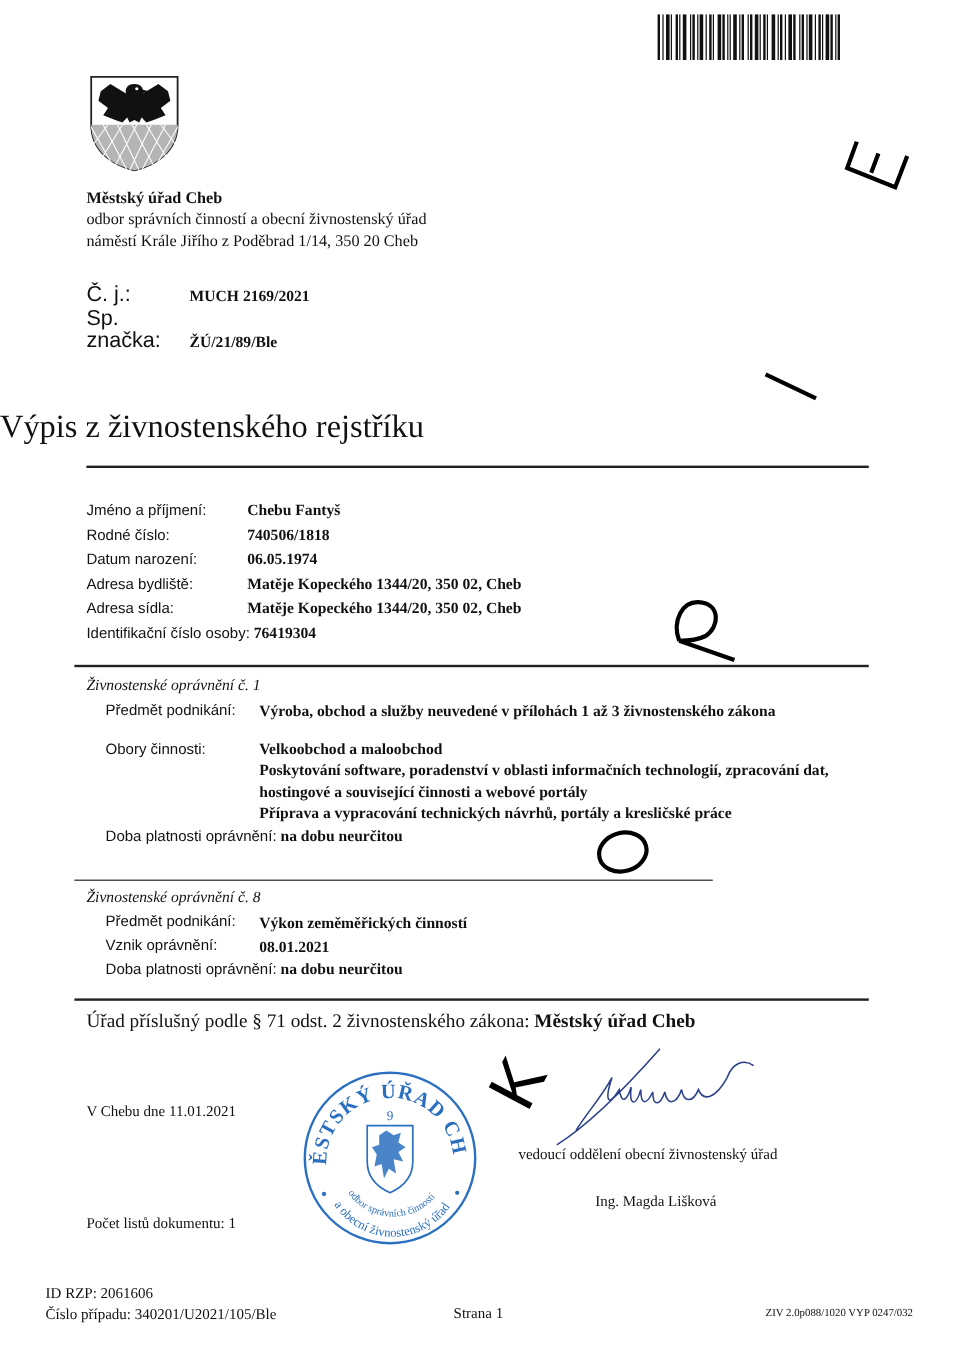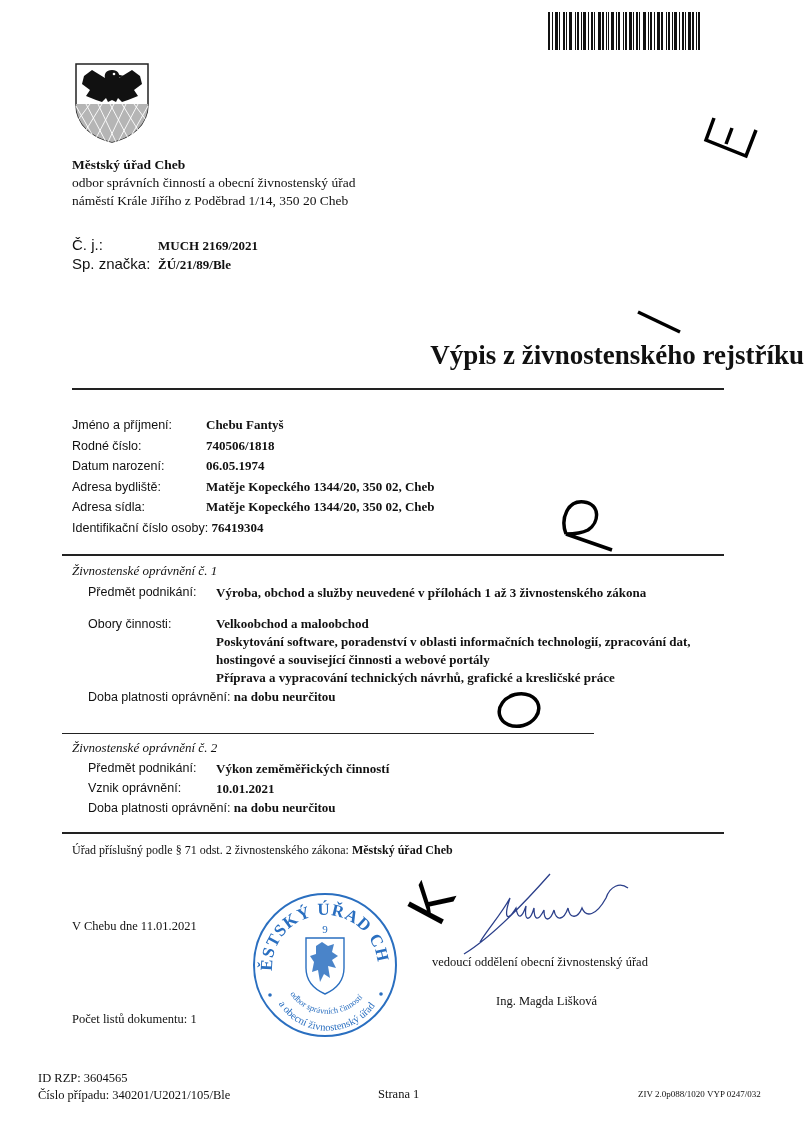--- a/index.html
+++ b/index.html
@@ -6,22 +6,22 @@
   body { width: 804px; height: 1138px; position: relative; overflow: hidden;
          font-family: "Liberation Serif", serif; color: #111; }
   .abs { position: absolute; }
   .sans { font-family: "Liberation Sans", sans-serif; }
   .b { font-weight: bold; }
   .barcode { left: 548px; top: 0px; width: 236px; height: 50px; display: flex; align-items: stretch; padding-top: 12px; box-sizing: border-box; }
   .barcode span { display: inline-block; height: 38px; background: #111; }
   .crest { left: 72px; top: 60px; width: 80px; height: 84px; }
   .office { left: 72px; top: 156px; font-size: 13.5px; line-height: 18px; }
   .ref { left: 72px; top: 236px; font-size: 13px; line-height: 18px; }
-  .ref .lbl { display: inline-block; width: 86px; font-family: "Liberation Sans", sans-serif; font-size: 15px; }
-  .title { left: 0; width: 804px; top: 340px; text-align: right; font-size: 27px; font-weight: bold; }
+  .ref .lbl { display: inline-block; width: 86px; font-family: "Liberation Sans", sans-serif; font-size: 18px; }
+  .title { left: 0; width: 804px; top: 340px; text-align: left; font-size: 27px; font-weight: normal; }
   .hr { background: #222; height: 1.5px; }
   .rows { font-size: 13px; line-height: 20.5px; }
   .rows .lbl { display: inline-block; width: 134px; font-family: "Liberation Sans", sans-serif; font-size: 12.5px; }
   .sect-h { font-style: italic; font-size: 13px; }
   .srows { font-size: 13px; line-height: 19.5px; }
   .srows .lbl { display: inline-block; width: 128px; font-family: "Liberation Sans", sans-serif; font-size: 12.5px; vertical-align: top; }
   .srows .val { display: inline-block; font-weight: bold; vertical-align: top; font-family: Liberation Serif, serif; }
   .hand { font-family: "Liberation Sans", sans-serif; color: #000; font-weight: normal; }
   .stamp { left: 250px; top: 890px; width: 150px; height: 150px; }
   .small { font-size: 12.5px; }
@@ -114,38 +114,38 @@
 <div class="abs hr" style="left:62px; top:554px; width:662px;"></div>
 
 <div class="abs" style="left:72px; top:563px;">
   <div class="sect-h">Živnostenské oprávnění č. 1</div>
   <div class="srows" style="margin-left:16px; margin-top:4px;">
     <div><span class="lbl">Předmět podnikání:</span><span class="val">Výroba, obchod a služby neuvedené v přílohách 1 až 3 živnostenského zákona</span></div>
     <div style="margin-top:12px"><span class="lbl">Obory činnosti:</span><span class="val" style="line-height:18px">
       <div>Velkoobchod a maloobchod</div>
       <div>Poskytování software, poradenství v oblasti informačních technologií, zpracování dat,</div>
       <div>hostingové a související činnosti a webové portály</div>
-      <div>Příprava a vypracování technických návrhů, grafické a kresličské práce</div>
+      <div>Příprava a vypracování technických návrhů, portály a kresličské práce</div>
     </span></div>
     <div><span class="sans" style="font-size:12.5px">Doba platnosti oprávnění:</span> <span class="b">na dobu neurčitou</span></div>
   </div>
 </div>
 <div class="abs hr" style="left:62px; top:733px; width:532px; height:1px;"></div>
 
 <div class="abs" style="left:72px; top:740px;">
-  <div class="sect-h">Živnostenské oprávnění č. 2</div>
+  <div class="sect-h">Živnostenské oprávnění č. 8</div>
   <div class="srows" style="margin-left:16px; margin-top:3px;">
     <div><span class="lbl">Předmět podnikání:</span><span class="val">Výkon zeměměřických činností</span></div>
-    <div><span class="lbl">Vznik oprávnění:</span><span class="val">10.01.2021</span></div>
+    <div><span class="lbl">Vznik oprávnění:</span><span class="val">08.01.2021</span></div>
     <div><span class="sans" style="font-size:12.5px">Doba platnosti oprávnění:</span> <span class="b">na dobu neurčitou</span></div>
   </div>
 </div>
 <div class="abs hr" style="left:62px; top:832px; width:662px;"></div>
 
-<div class="abs" style="left:72px; top:843px; font-size:12px;">
+<div class="abs" style="left:72px; top:843px; font-size:16px;">
   <span>Úřad příslušný podle § 71 odst. 2 živnostenského zákona:</span>
   <span class="b">Městský úřad Cheb</span>
 </div>
 
 <div class="abs small" style="left:72px; top:919px;">V Chebu dne 11.01.2021</div>
 
 <svg class="abs stamp" viewBox="0 0 150 150">
   <defs>
     <path id="arcTop" d="M22 78 A53 53 0 1 1 128 78"></path>
     <path id="arcBot" d="M34 92 A46 46 0 0 0 120 96"></path>
@@ -184,17 +184,17 @@
   <path d="M8 46 C2 30 10 12 26 14 C42 16 42 34 30 42 C22 46 14 46 8 46 L54 62" fill="none" stroke="#000" stroke-width="3.5"></path>
 </svg>
 <svg class="abs" style="left:634px; top:308px; width:50px; height:30px;" viewBox="0 0 50 30">
   <path d="M4 4 L46 24" fill="none" stroke="#000" stroke-width="3.5"></path>
 </svg>
 <svg class="abs" style="left:700px; top:114px; width:60px; height:50px;" viewBox="0 0 60 50">
   <path d="M14 4 L6 26 L46 42 L56 16 M26 30 L32 14" fill="none" stroke="#000" stroke-width="3.5"></path>
 </svg>
 
 <div class="abs small" style="left:38px; top:1070px; line-height:17px;">
-  <div>ID RZP: 3604565</div>
+  <div>ID RZP: 2061606</div>
   <div>Číslo případu: 340201/U2021/105/Ble</div>
 </div>
 <div class="abs small" style="left:378px; top:1087px;">Strana 1</div>
 <div class="abs tiny" style="left:638px; top:1089px;">ZIV 2.0p088/1020 VYP 0247/032</div>
 
 </body></html>

